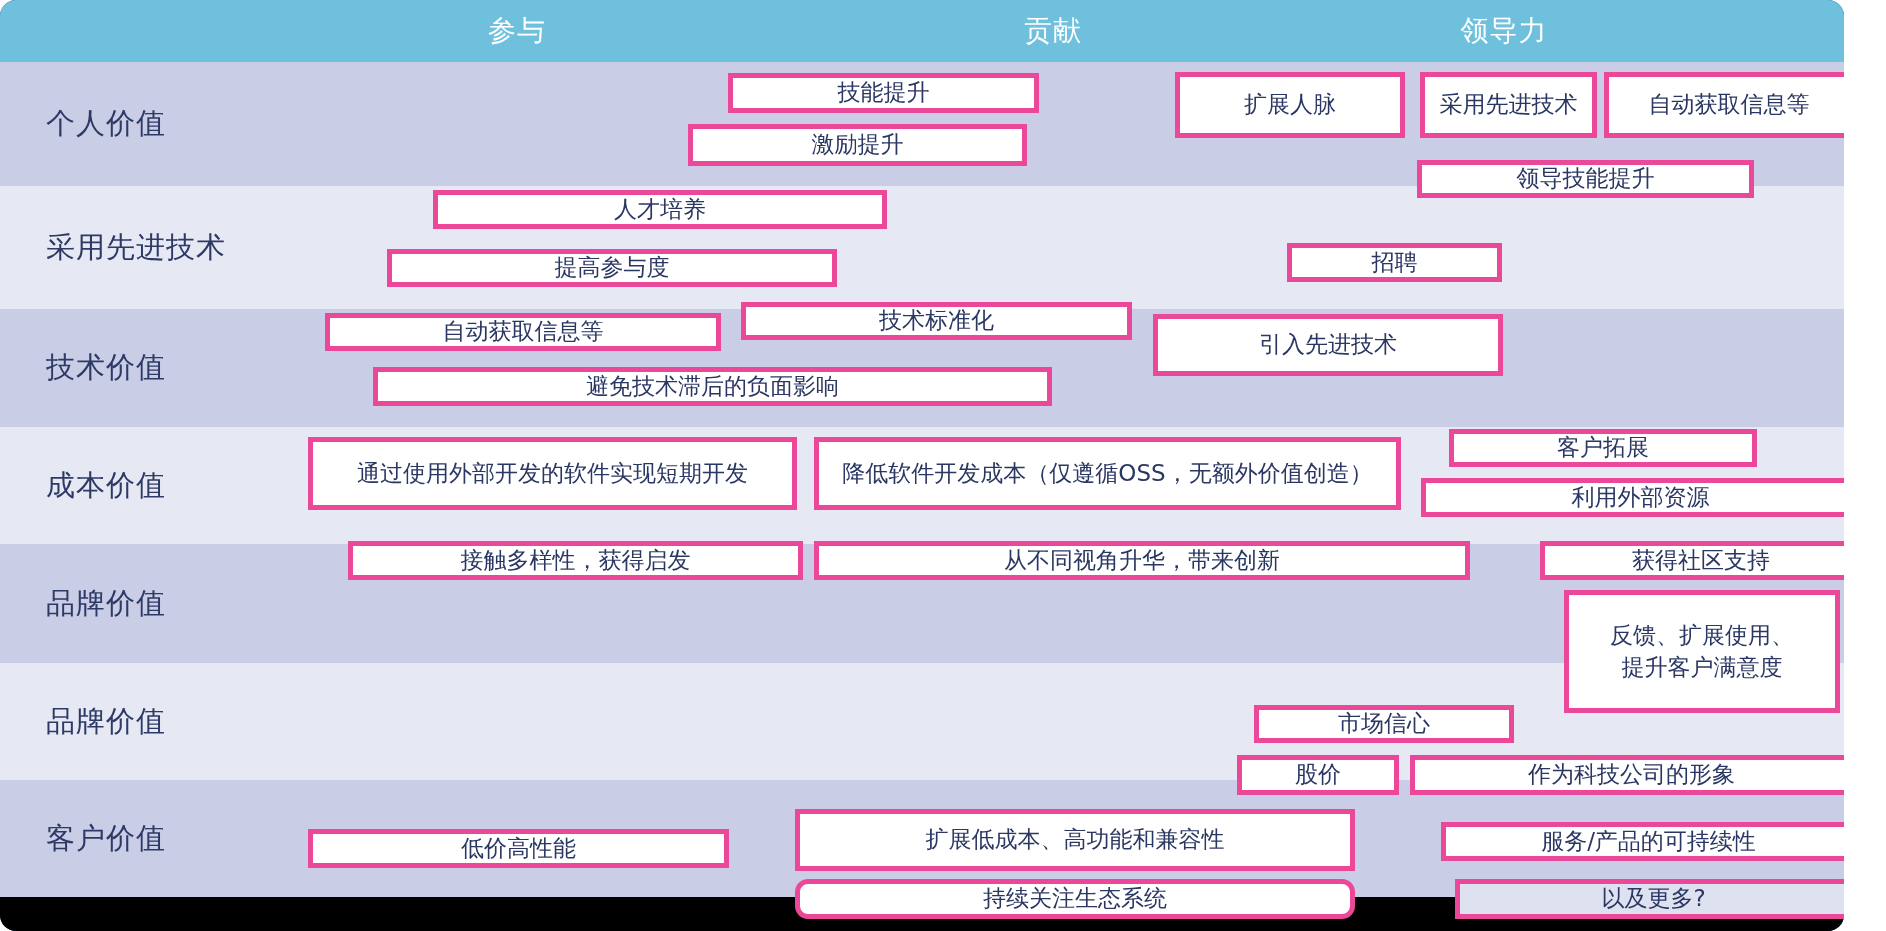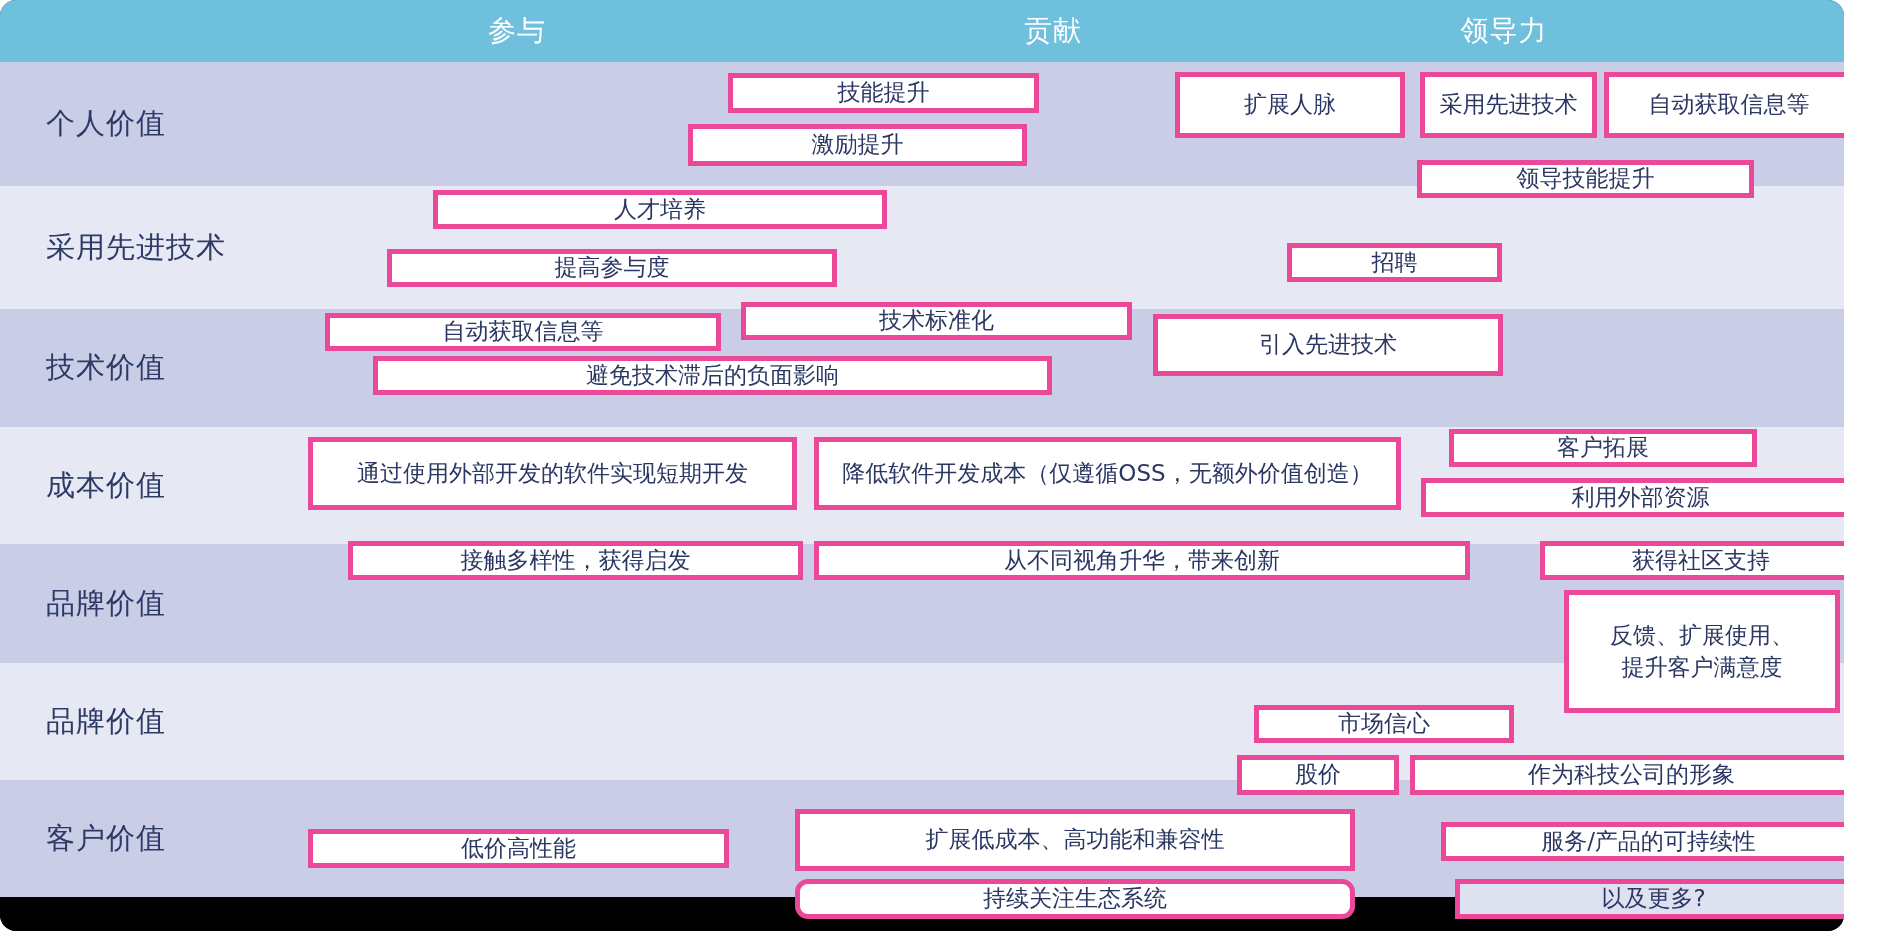--- a/index.html
+++ b/index.html
@@ -81,21 +81,21 @@
   <div class="vbox" style="left:1604px;top:72px;width:250px;height:66px;">自动获取信息等</div>
   <div class="vbox" style="left:1417px;top:160px;width:337px;height:38px;">领导技能提升</div>
 
   <div class="vbox" style="left:433px;top:190px;width:454px;height:39px;">人才培养</div>
   <div class="vbox" style="left:387px;top:249px;width:450px;height:38px;">提高参与度</div>
   <div class="vbox" style="left:1287px;top:243px;width:215px;height:39px;">招聘</div>
 
   <div class="vbox" style="left:325px;top:313px;width:396px;height:38px;">自动获取信息等</div>
   <div class="vbox" style="left:741px;top:302px;width:391px;height:38px;">技术标准化</div>
   <div class="vbox" style="left:1153px;top:314px;width:350px;height:62px;">引入先进技术</div>
-  <div class="vbox" style="left:373px;top:356px;width:679px;height:39px;">避免技术滞后的负面影响</div>
+  <div class="vbox" style="left:373px;top:367px;width:679px;height:39px;">避免技术滞后的负面影响</div>
 
   <div class="vbox" style="left:308px;top:437px;width:489px;height:73px;">通过使用外部开发的软件实现短期开发</div>
   <div class="vbox" style="left:814px;top:437px;width:587px;height:73px;">降低软件开发成本（仅遵循OSS，无额外价值创造）</div>
   <div class="vbox" style="left:1449px;top:429px;width:308px;height:38px;">客户拓展</div>
   <div class="vbox" style="left:1421px;top:478px;width:439px;height:39px;">利用外部资源</div>
 
   <div class="vbox" style="left:348px;top:541px;width:455px;height:39px;">接触多样性，获得启发</div>
   <div class="vbox" style="left:814px;top:541px;width:656px;height:39px;">从不同视角升华，带来创新</div>
   <div class="vbox" style="left:1540px;top:541px;width:322px;height:39px;">获得社区支持</div>
   <div class="vbox" style="left:1564px;top:590px;width:276px;height:123px;">反馈、扩展使用、

